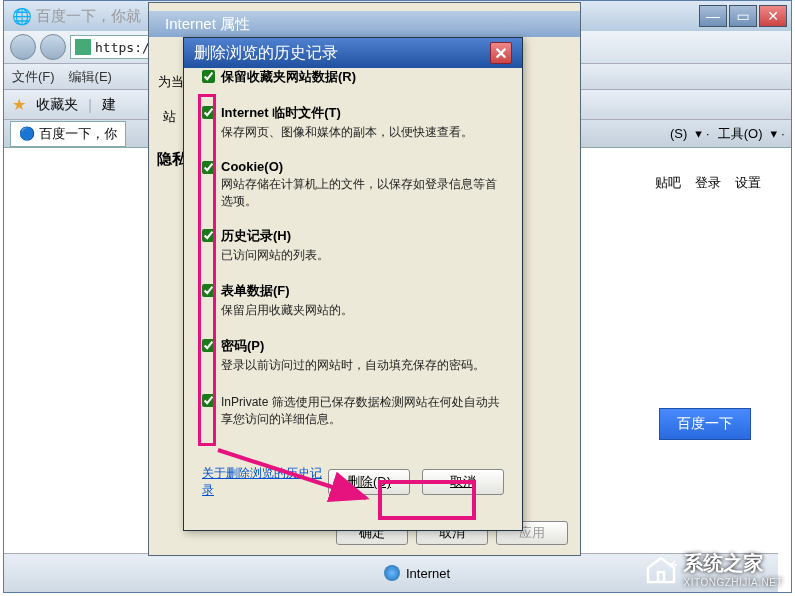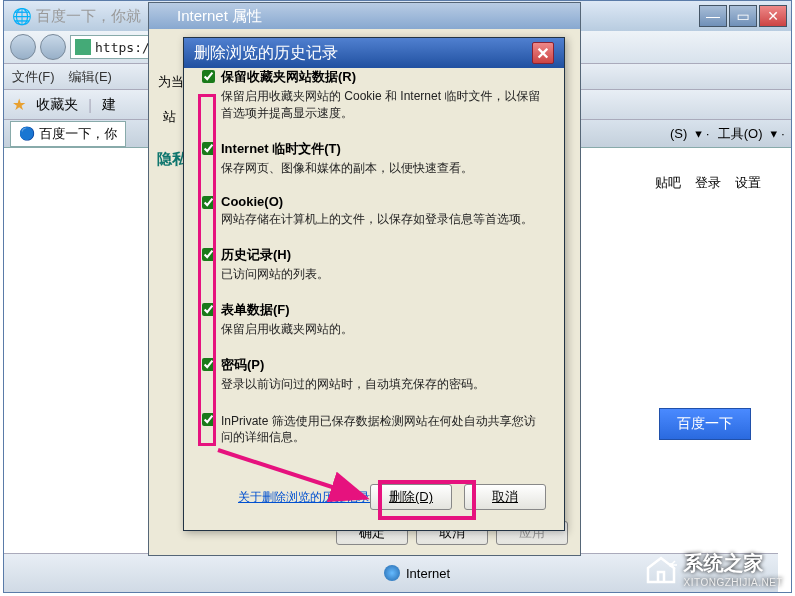--- a/index.html
+++ b/index.html
@@ -33,27 +33,27 @@
     .baidu-area { padding-top: 26px; display: flex; gap: 20px; position: absolute; right: 30px; top: 0; font-size: 13px; }
     .baidu-links { display: flex; gap: 14px; justify-content: space-between; }
     .baidu-btn { position: absolute; right: 40px; top: 260px; width: 92px; height: 32px; background: linear-gradient(to bottom, #4a8aff, #2a6adf); color: #fff; border: 1px solid #2050aa; font-size: 14px; display: flex; align-items: center; justify-content: center; }
     .baidu-hint { position: absolute; left: 150px; top: 225px; font-size: 13px; line-height: 1.6; }
     
     .ie-status { position: absolute; bottom: 0; left: 0; right: 13px; height: 39px; background: linear-gradient(to bottom, #e8eef5, #d0dae5); border-top: 1px solid #aab; display: flex; align-items: center; padding-left: 380px; font-size: 13px; gap: 6px; }
     .status-icon { width: 16px; height: 16px; background: radial-gradient(circle, #6bf, #26a); border-radius: 50%; }
     
     
     .props-dialog { position: absolute; top: 2px; left: 148px; width: 433px; height: 554px; background: #ece9d8; border: 1px solid #567; }
-    .props-title { height: 26px; background: linear-gradient(to bottom, #b8cce4, #88a8d0); color: #fff; font-size: 15px; padding-left: 28px; display: flex; align-items: center; }
-    .props-tab-hint { position: absolute; left: 8px; top: 147px; width: 30px; font-size: 15px; font-weight: bold; color: #0f766e; }
+    .props-title { height: 26px; background: linear-gradient(to bottom, #b8cce4, #88a8d0); color: #fff; font-size: 15px; padding-left: 16px; display: flex; align-items: center; margin-top: 8px; }
+    .props-tab-hint { position: absolute; left: 8px; top: 147px; width: 30px; font-size: 15px; font-weight: bold; color: #000000; }
     .props-buttons { position: absolute; bottom: 10px; right: 12px; display: flex; gap: 8px; }
     .xp-btn { width: 72px; height: 24px; background: linear-gradient(to bottom, #fff, #e4e4de); border: 1px solid #888; border-radius: 3px; font-size: 13px; display: flex; align-items: center; justify-content: center; }
     
     
-    .delete-dialog { position: absolute; top: 37px; left: 183px; width: 382px; height: 494px; background: #ece9d8; border: 1px solid #234; box-shadow: 2px 2px 8px rgba(0,0,0,0.3); }
+    .delete-dialog { position: absolute; top: 37px; left: 183px; width: 340px; height: 494px; background: #ece9d8; border: 1px solid #234; box-shadow: 2px 2px 8px rgba(0,0,0,0.3); }
     .dlg-title { height: 30px; background: linear-gradient(to bottom, #5080d0, #2050a0); color: #fff; font-size: 16px; padding: 0 10px; display: flex; align-items: center; justify-content: space-between; }
     .dlg-close { width: 22px; height: 22px; background: linear-gradient(to bottom, #e88, #c44); border: 1px solid #823; color: #fff; font-weight: bold; display: flex; align-items: center; justify-content: center; border-radius: 2px; }
     
     .dlg-body { padding: 0 18px 12px 18px; }
     .check-item { margin-bottom: 18px; display: flex; align-items: flex-start; gap: 6px; }
     .check-item input { margin-top: 2px; accent-color: #1a7a1a; }
     .check-content { flex: 1; }
     .check-label { font-size: 13px; font-weight: bold; color: #000; }
     .check-desc { font-size: 12px; color: #222; margin-top: 2px; line-height: 1.4; }
     
@@ -157,21 +157,20 @@
 <div class="delete-dialog">
   <div class="dlg-title">
     <span>删除浏览的历史记录</span>
     <div class="dlg-close">✕</div>
   </div>
   <div class="dlg-body" id="check-list">
       <div class="check-item">
         <input type="checkbox" checked="" style="">
         <div class="check-content">
           <div class="check-label">保留收藏夹网站数据(R)</div>
-          <div class="check-desc">保留启用收藏夹网站的 Cookie 和 Internet 临时文件，以保留首选项并提高显示速度。</div>
         </div>
       </div>
       <div class="check-item">
         <input type="checkbox" checked="" style="">
         <div class="check-content">
           <div class="check-label">Internet 临时文件(T)</div>
           <div class="check-desc">保存网页、图像和媒体的副本，以便快速查看。</div>
         </div>
       </div>
       <div class="check-item">

